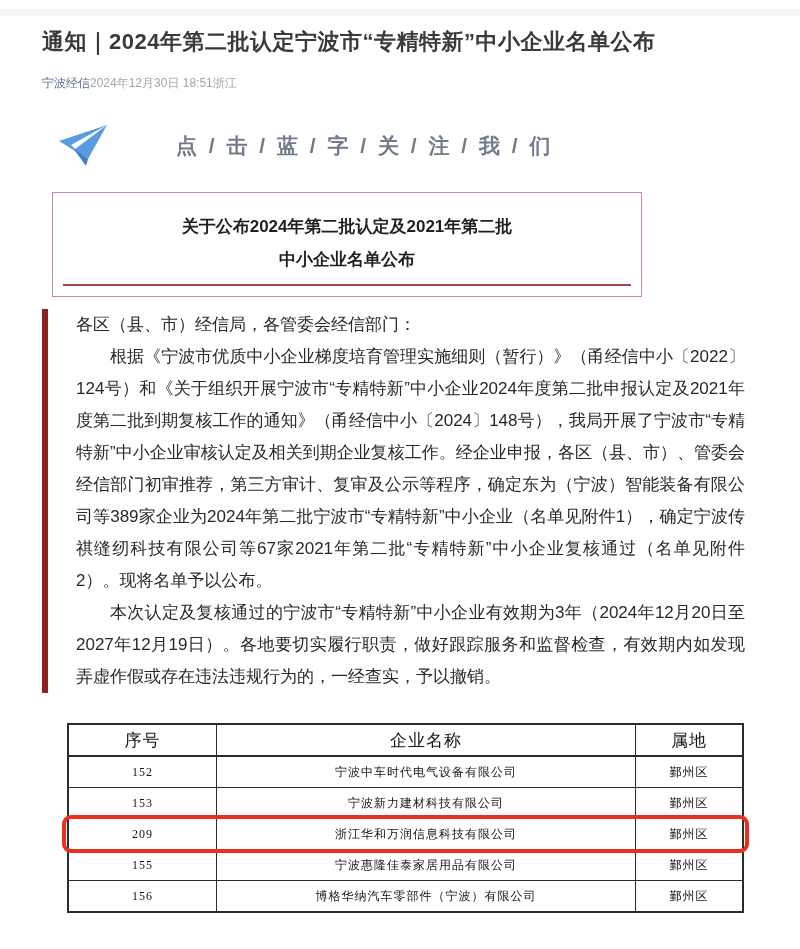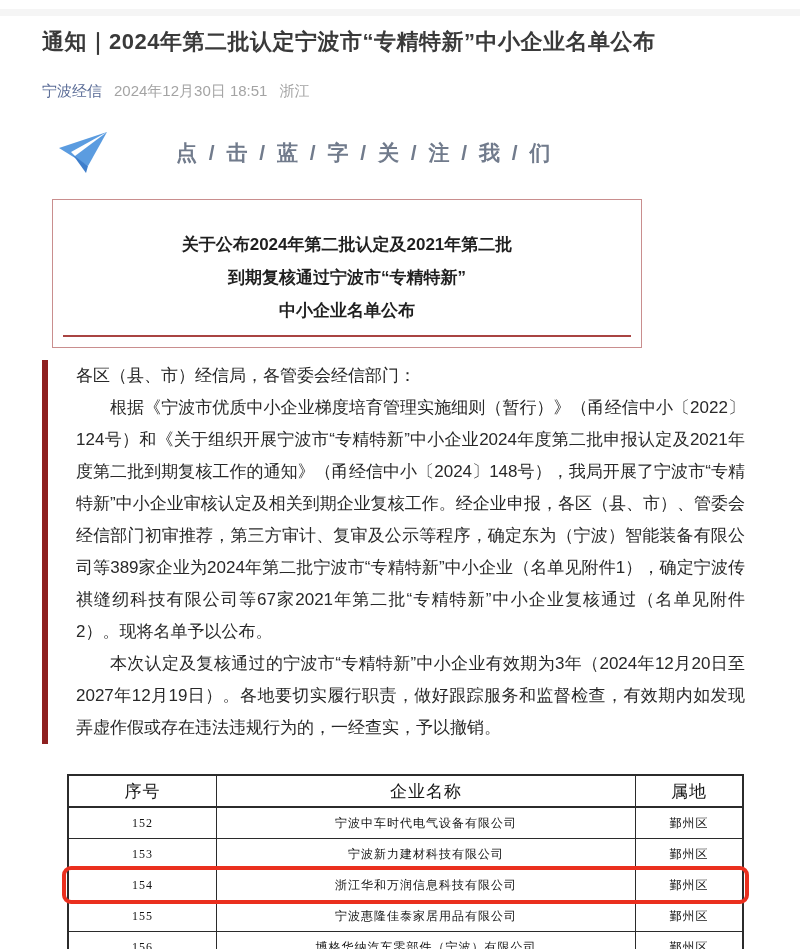--- a/index.html
+++ b/index.html
@@ -13,44 +13,44 @@
   .top-strip {
     position:absolute; top:9px; left:0; right:0; height:7px;
     background:#f5f5f5;
   }
   .title {
     margin:26px 42px 0 42px;
     font-size:22px; line-height:32px; font-weight:600;
     color:var(--title-text); letter-spacing:0.5px;
   }
   .byline {
-    margin:22px 42px 0 42px;
-    font-size:15px; line-height:21px;
-    display:flex; gap:12px; align-items:baseline;
+    margin:15px 42px 0 42px;
+    font-size:12px; line-height:21px;
+    display:flex; align-items:baseline;
   }
   .account { color:var(--link); cursor:pointer; }
   .meta { color:var(--meta); }
 
   .banner {
     margin:25px 0 0 58px;
     height:54px;
     display:flex; align-items:center; gap:28px;
   }
   .plane { width:50px; height:44px; display:inline-block; }
   .banner-text {
     color:var(--banner-text);
     font-size:21px; font-weight:700; letter-spacing:3px;margin-left:40px;
   }
 
   .notice-box {
     margin:19px 0 0 52px;
     width:590px;
     box-sizing:border-box;
     border:1px solid var(--box-border);
-    padding:28px 0 10px 0;
+    padding:17px 0 10px 0;
     text-align:center;
   }
   .notice-line {
     font-size:17px; font-weight:700; line-height:33px; color:#1f1f1f;
   }
   .rule {
     height:2px; background:var(--rule);
     margin:8px 10px 0 10px;
   }
 
@@ -123,21 +123,20 @@
         <polygon points="49,1 13,21 17,25" fill="#ffffff"></polygon>
         <polygon points="15,24 30,35 28,42" class="plane-tail" fill="#3e7ecb"></polygon>
       </svg>
     </span>
     <span class="banner-text">点 / 击 / 蓝 / 字 / 关 / 注 / 我 / 们</span>
   </div>
 
   <div class="notice-box">
     <div id="notice-lines">
         <div class="notice-line">关于公布2024年第二批认定及2021年第二批</div>
-        <div class="notice-line">到期复核通过宁波市“专精特新”</div>
         <div class="notice-line">中小企业名单公布</div>
       </div>
     <div class="rule"></div>
   </div>
 
   <div class="body-block">
     <div class="accent-bar"></div>
     <div class="paragraphs">
         <p class="para">各区（县、市）经信局，各管委会经信部门：</p>
         <p class="para indent">根据《宁波市优质中小企业梯度培育管理实施细则（暂行）》（甬经信中小〔2022〕124号）和《关于组织开展宁波市“专精特新”中小企业2024年度第二批申报认定及2021年度第二批到期复核工作的通知》（甬经信中小〔2024〕148号），我局开展了宁波市“专精特新”中小企业审核认定及相关到期企业复核工作。经企业申报，各区（县、市）、管委会经信部门初审推荐，第三方审计、复审及公示等程序，确定东为（宁波）智能装备有限公司等389家企业为2024年第二批宁波市“专精特新”中小企业（名单见附件1），确定宁波传祺缝纫科技有限公司等67家2021年第二批“专精特新”中小企业复核通过（名单见附件2）。现将名单予以公布。</p>
@@ -156,21 +155,21 @@
           <div class="tcell c0">152</div>
           <div class="tcell c1">宁波中车时代电气设备有限公司</div>
           <div class="tcell c2">鄞州区</div>
         </div>
         <div class="trow">
           <div class="tcell c0">153</div>
           <div class="tcell c1">宁波新力建材科技有限公司</div>
           <div class="tcell c2">鄞州区</div>
         </div>
         <div class="trow highlight">
-          <div class="tcell c0">154</div>
+          <div class="tcell c0">209</div>
           <div class="tcell c1">浙江华和万润信息科技有限公司</div>
           <div class="tcell c2">鄞州区</div>
         </div>
         <div class="trow">
           <div class="tcell c0">155</div>
           <div class="tcell c1">宁波惠隆佳泰家居用品有限公司</div>
           <div class="tcell c2">鄞州区</div>
         </div>
         <div class="trow">
           <div class="tcell c0">156</div>

